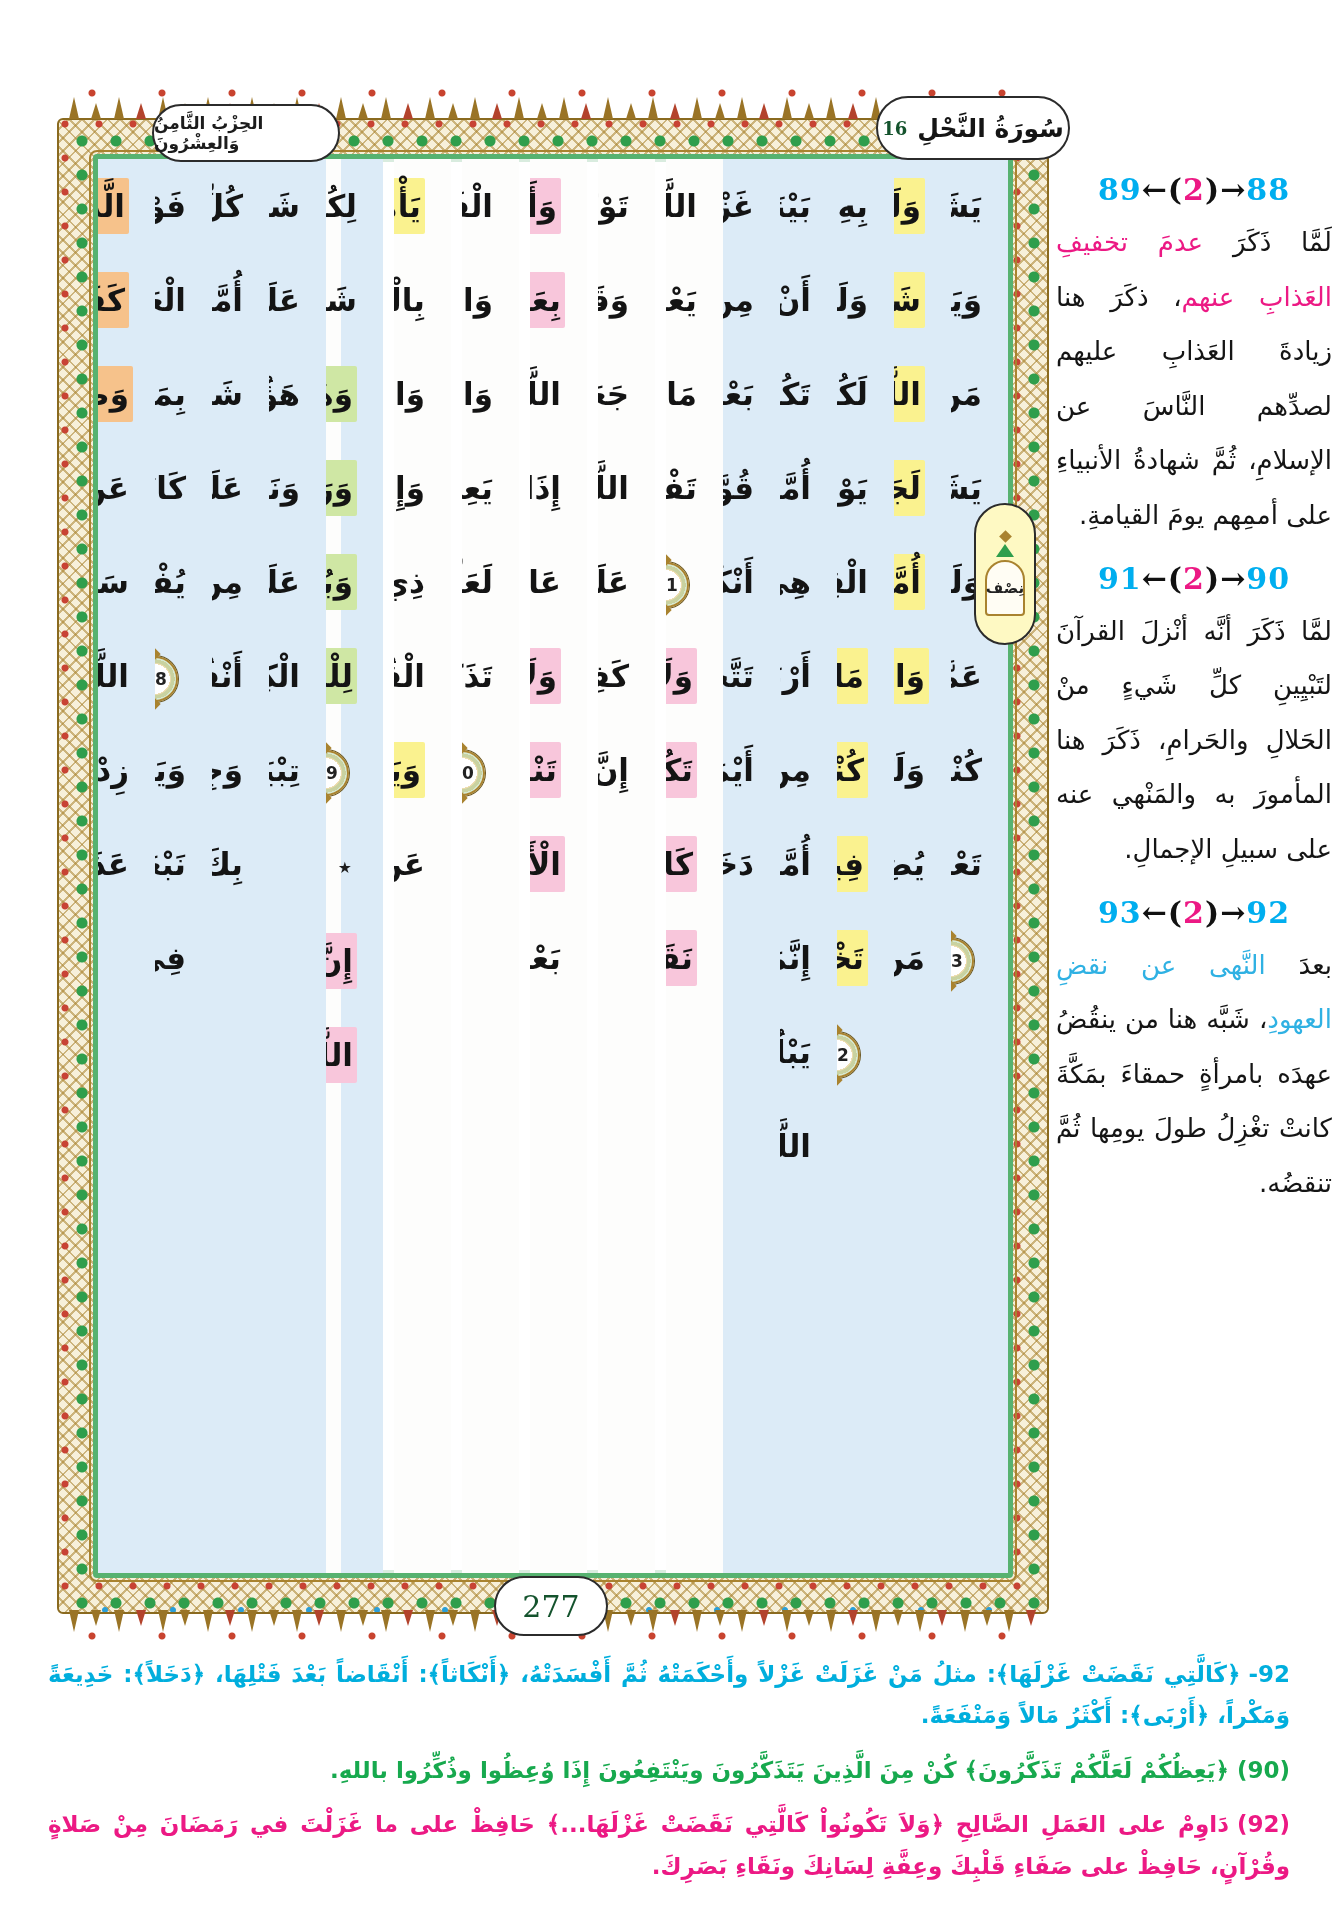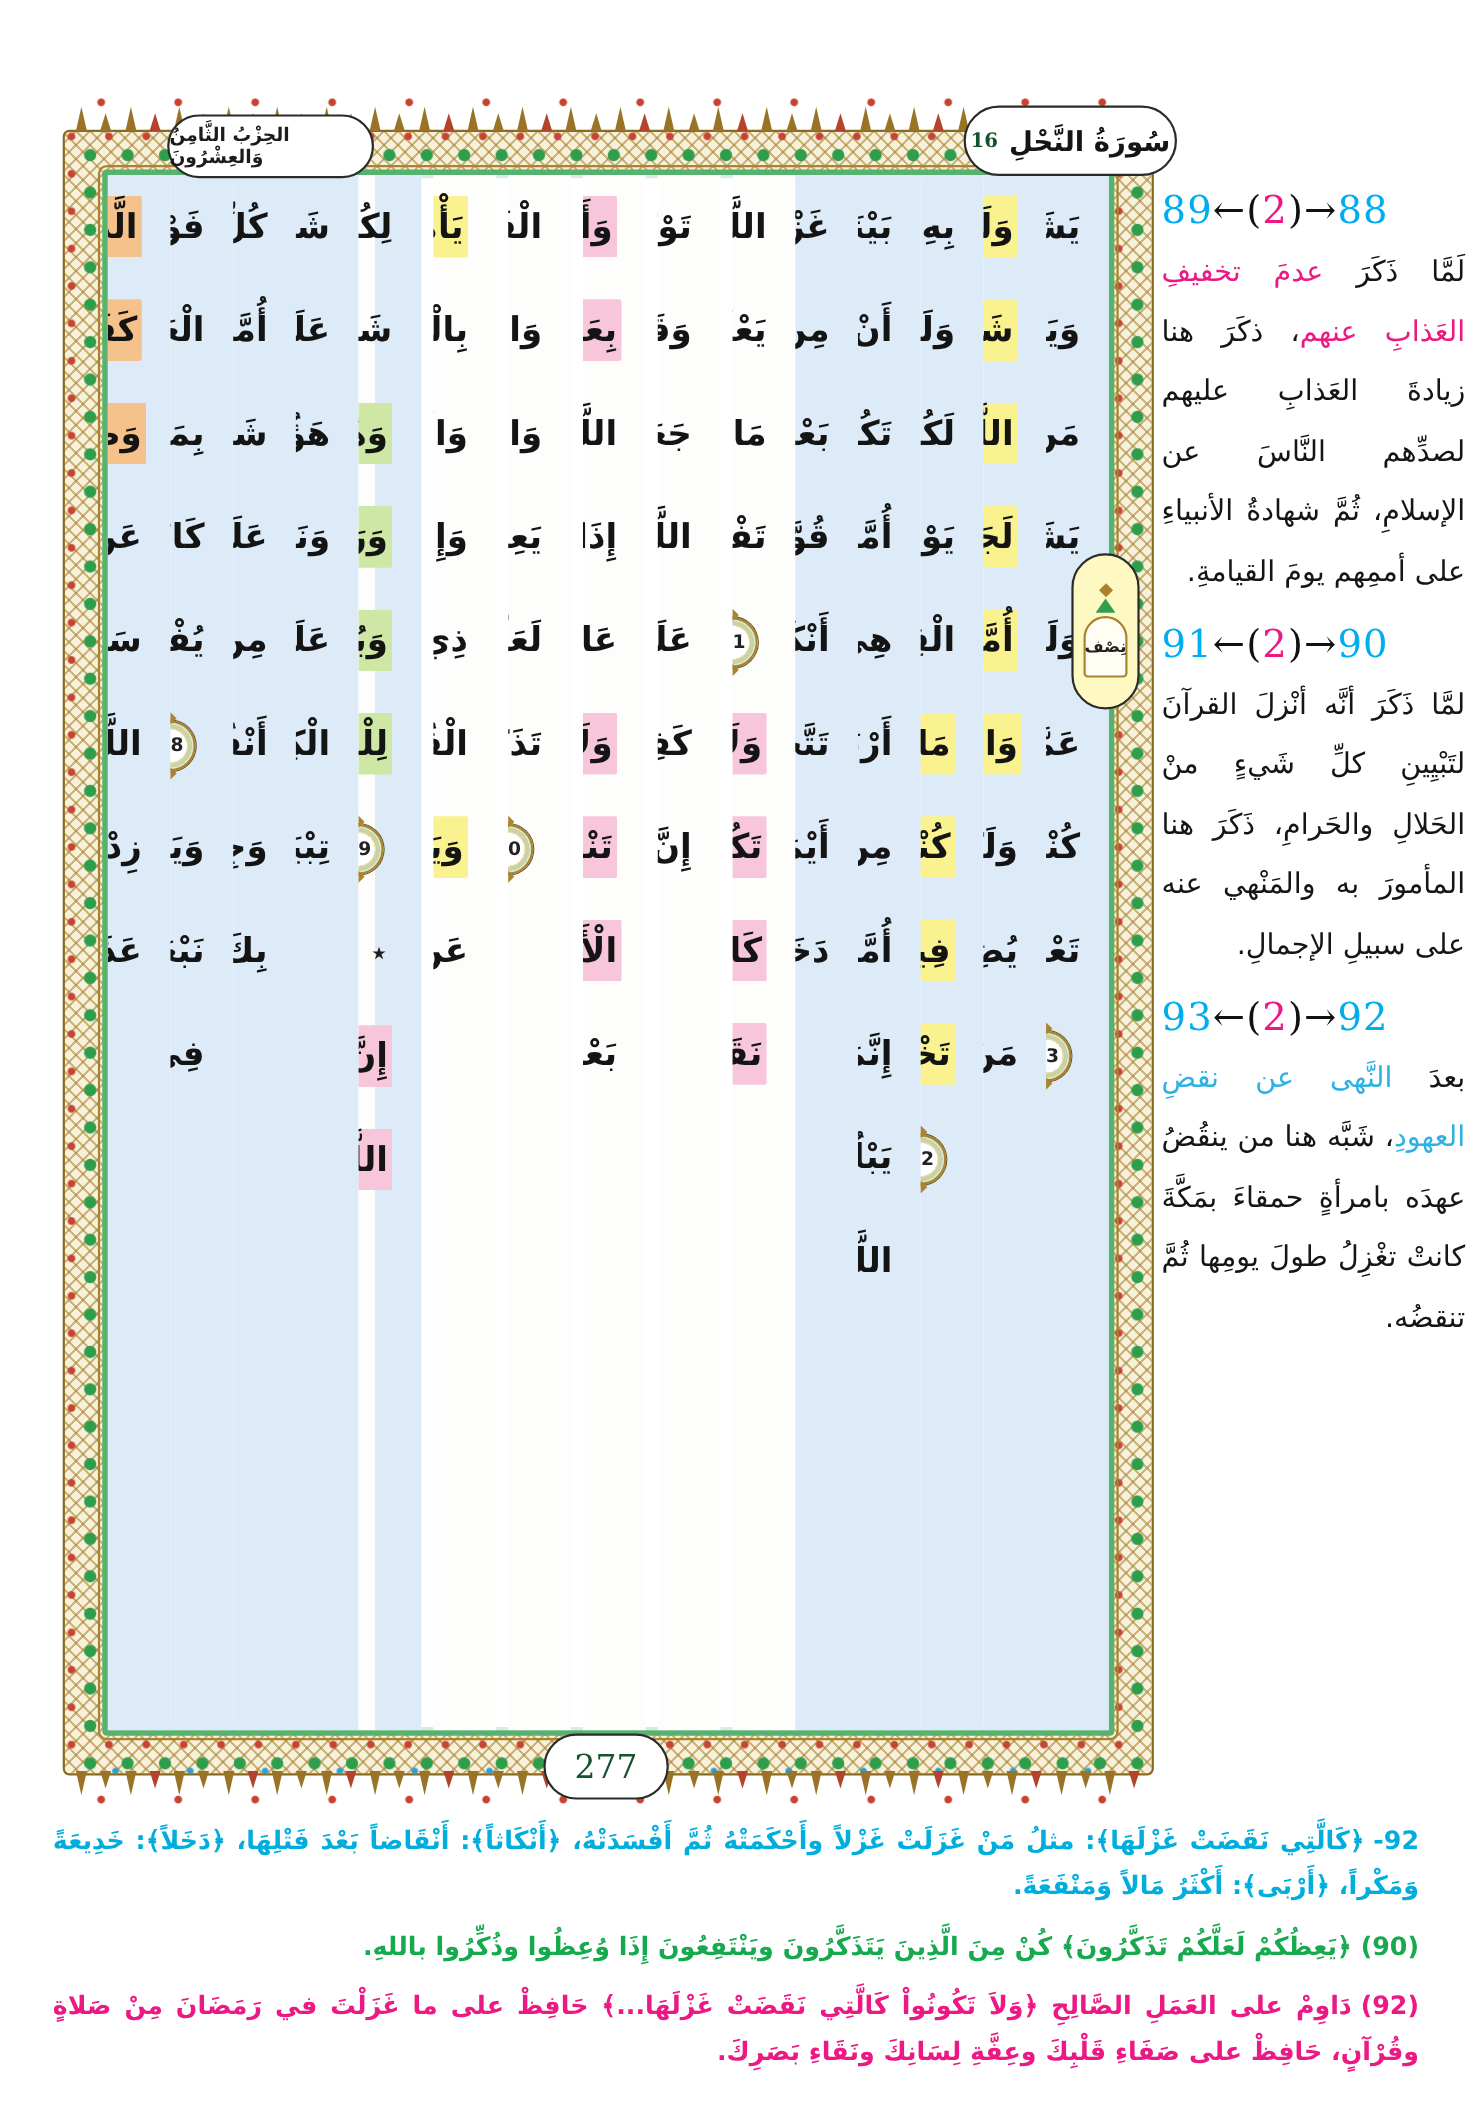--- a/index.html
+++ b/index.html
@@ -98,22 +98,22 @@
   .half-leaf{width:0;height:0;border-left:9px solid transparent;border-right:9px solid transparent;border-bottom:13px solid #2f9e4c;}
   .half-arch{
     width:40px;height:56px;border:2px solid var(--frame-gold);border-radius:20px 20px 4px 4px;
     background:#fffdf4;display:flex;align-items:center;justify-content:center;
     font-size:15px;font-weight:bold;color:#222;box-sizing:border-box;
   }
   
   .sidebar{position:absolute;left:1056px;top:170px;width:276px;direction:rtl;}
   .sb-block{margin-bottom:18px;}
   .range-header{
-    direction:ltr;text-align:left;font-family:"DejaVu Serif",serif;font-weight:normal;
-    font-size:35px;letter-spacing:1px;margin:2px 0 8px;color:#111;
+    direction:ltr;text-align:center;font-family:"DejaVu Serif",serif;font-weight:bold;
+    font-size:30px;letter-spacing:1px;margin:2px 0 8px;color:#111;
   }
   .range-header .vnum{color:var(--cyan);}
   .range-header .vcount{color:var(--magenta);}
   .sb-block p{margin:0;font-size:26px;line-height:2.1;text-align:justify;color:#151515;}
   .sb-magenta{color:var(--magenta);}
   .sb-cyan{color:#2fb1e3;}
   
   .footnotes{position:absolute;left:36px;top:1654px;width:1266px;direction:rtl;}
   .fn{margin:0 12px 13px;font-size:23px;font-weight:bold;line-height:1.8;text-align:justify;}
   .fn-cyan{color:var(--fn-cyan);} .fn-green{color:var(--fn-green);} .fn-magenta{color:var(--fn-magenta);}

